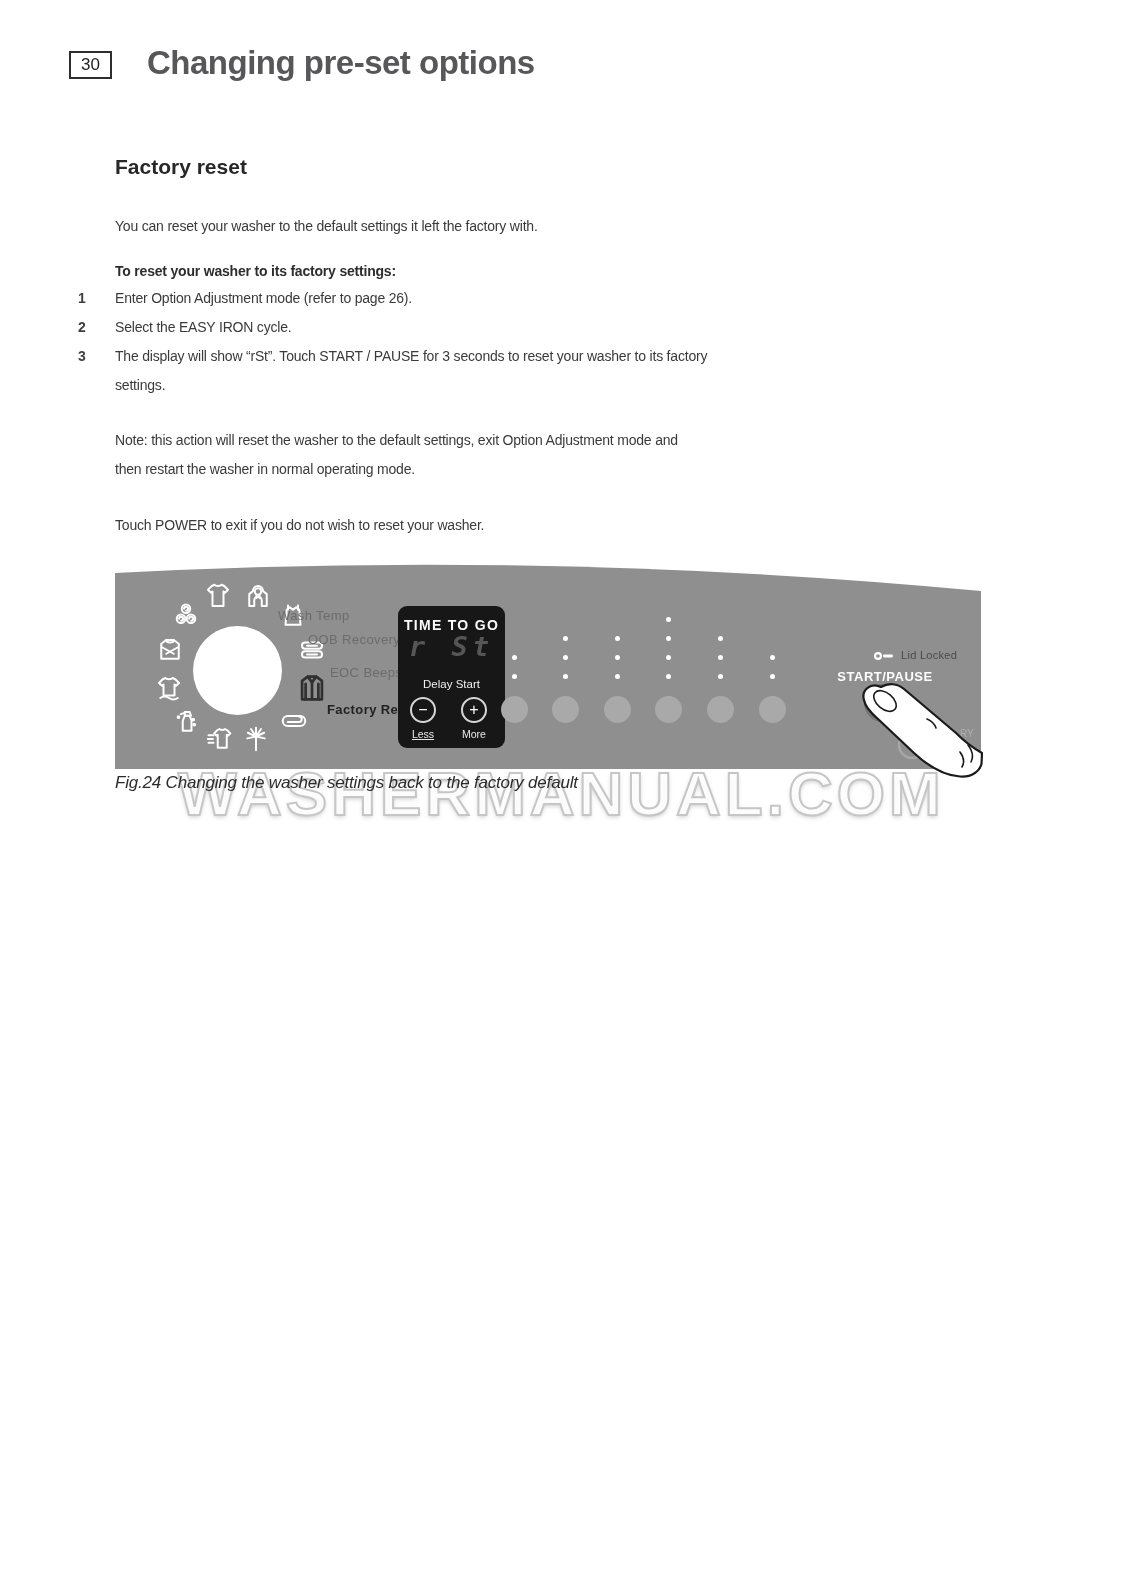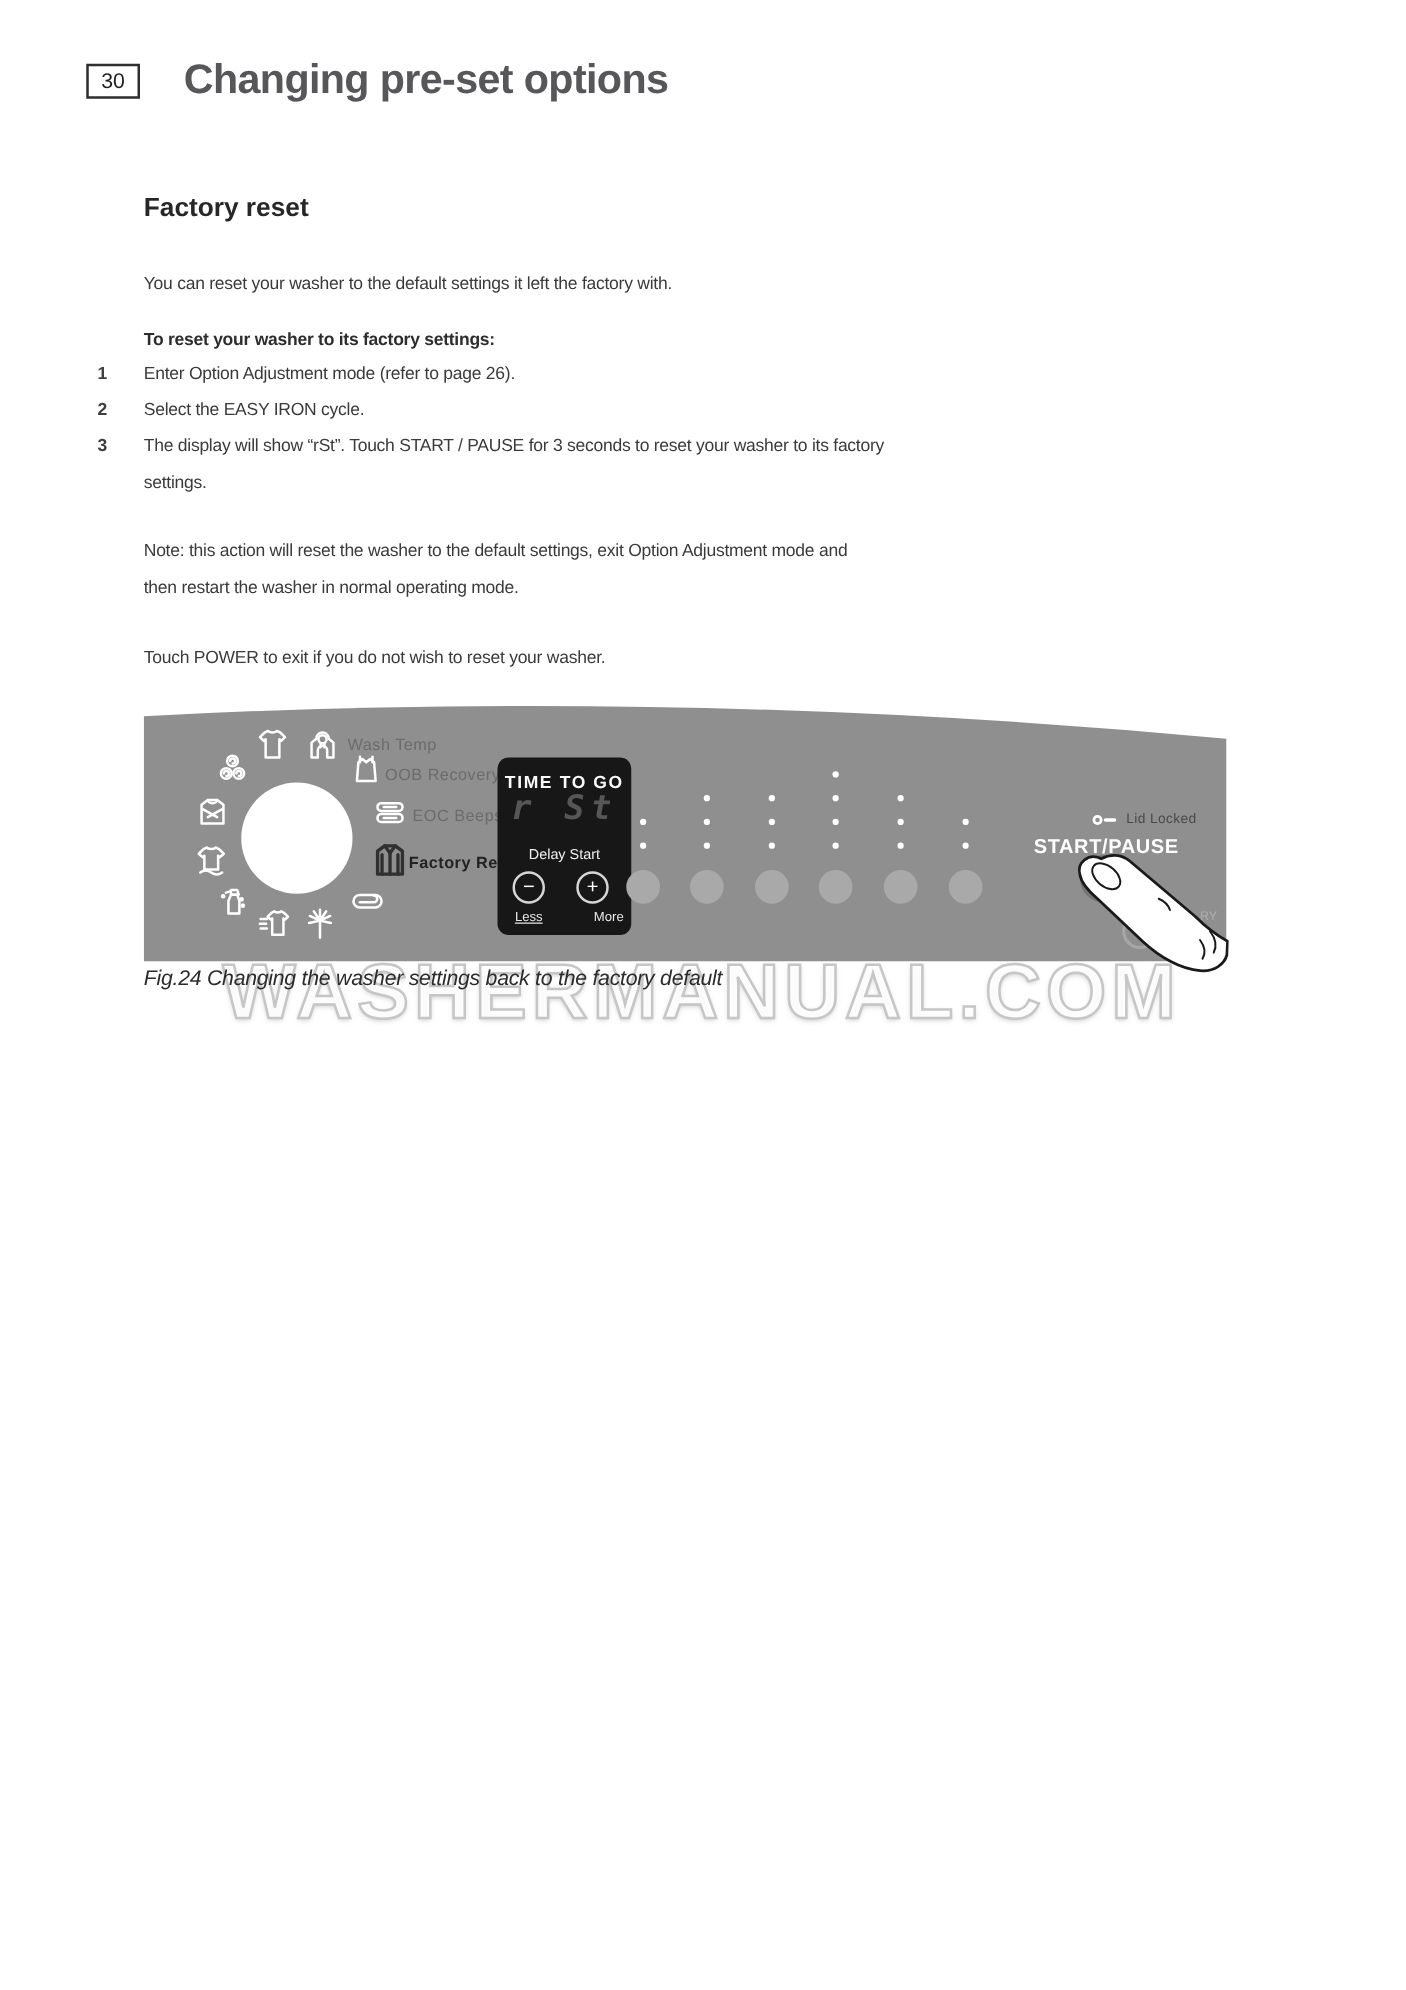--- a/index.html
+++ b/index.html
@@ -22,48 +22,48 @@
   .step-row{display:flex;}
   .step-num{width:37px;font-weight:bold;color:#3f3f3f;}
   .step-txt{width:930px;}
   .note{left:115px;top:426px;}
   .power-exit{left:115px;top:511px;}
   .footer-note{left:115px;top:836px;line-height:30px;}
 
   
   .figure{left:115px;top:558px;width:868px;height:260px;z-index:1;}
   .fig-layer{position:absolute;left:0;top:0;}
-  .opt-label{position:absolute;font-size:13px;color:#6c6c6c;letter-spacing:.4px;white-space:nowrap;}
+  .opt-label{position:absolute;font-size:13px;color:#6c6c6c;letter-spacing:.4px;white-space:nowrap;margin-top:20px;}
   .opt-label.active{color:#222;font-weight:bold;}
   .dial{position:absolute;left:78px;top:68px;width:89px;height:89px;border-radius:50%;background:#fff;}
   .p-icon{position:absolute;width:30px;height:30px;}
   .p-icon svg{width:100%;height:100%;stroke:#fff;fill:none;stroke-width:1.6;
               stroke-linecap:round;stroke-linejoin:round;}
   .p-icon.dark svg{stroke:#303030;stroke-width:1.9;}
 
   .display{position:absolute;left:283px;top:48px;width:107px;height:142px;background:#171717;border-radius:9px;}
   .disp-title{position:absolute;top:11px;left:0;width:100%;text-align:center;
               font-size:14px;color:#fafafa;letter-spacing:1.3px;font-weight:bold;}
   .disp-value{position:absolute;top:25px;left:0;width:100%;text-align:center;
               font-family:"DejaVu Sans Mono",monospace;font-weight:bold;
               font-size:27px;color:#565656;letter-spacing:5px;font-style:italic;}
   .disp-delay{position:absolute;top:72px;left:0;width:100%;text-align:center;font-size:11.5px;color:#f0f0f0;}
   .disp-btn{position:absolute;top:91px;width:26px;height:26px;border:2px solid #d6d6d6;border-radius:50%;
             box-sizing:border-box;display:flex;align-items:center;justify-content:center;
             font-size:16px;color:#fff;line-height:1;}
   .disp-minus{left:12px;} .disp-plus{left:63px;}
   .disp-less,.disp-more{position:absolute;top:122px;width:50px;text-align:center;font-size:10.5px;color:#e8e8e8;}
-  .disp-less{left:0;text-decoration:underline;} .disp-more{left:51px;text-align:right;}
+  .disp-less{left:0;text-decoration:underline;} .disp-more{left:51px;}
 
   .led-dot{position:absolute;width:5px;height:5px;border-radius:50%;background:#fff;}
   .panel-btn{position:absolute;width:27px;height:27px;border-radius:50%;background:#a9a9a9;}
 
   .lid-label{position:absolute;left:786px;top:91px;font-size:11px;color:#4a4a4a;letter-spacing:.3px;}
   .startpause-label{position:absolute;left:700px;top:111px;width:140px;text-align:center;
-                    font-size:16px;font-weight:bold;color:#fdfdfd;letter-spacing:.5px;}
+                    font-size:13px;font-weight:bold;color:#fdfdfd;letter-spacing:.5px;}
   .faint-label{position:absolute;left:845px;top:170px;font-size:10px;color:rgba(255,255,255,.28);}
 
   
   .caption{left:115px;top:773px;font-size:17px;font-style:italic;color:#2b2b2b;z-index:7;letter-spacing:-0.2px;}
   .watermark{left:178px;top:758px;width:750px;text-align:center;white-space:nowrap;
              font-size:62px;font-weight:bold;letter-spacing:4px;
              color:rgba(255,255,255,.92);-webkit-text-stroke:2px #c6c6c6;
              text-shadow:0 2px 4px rgba(110,110,110,.35);z-index:6;}
 </style>
 </head>

